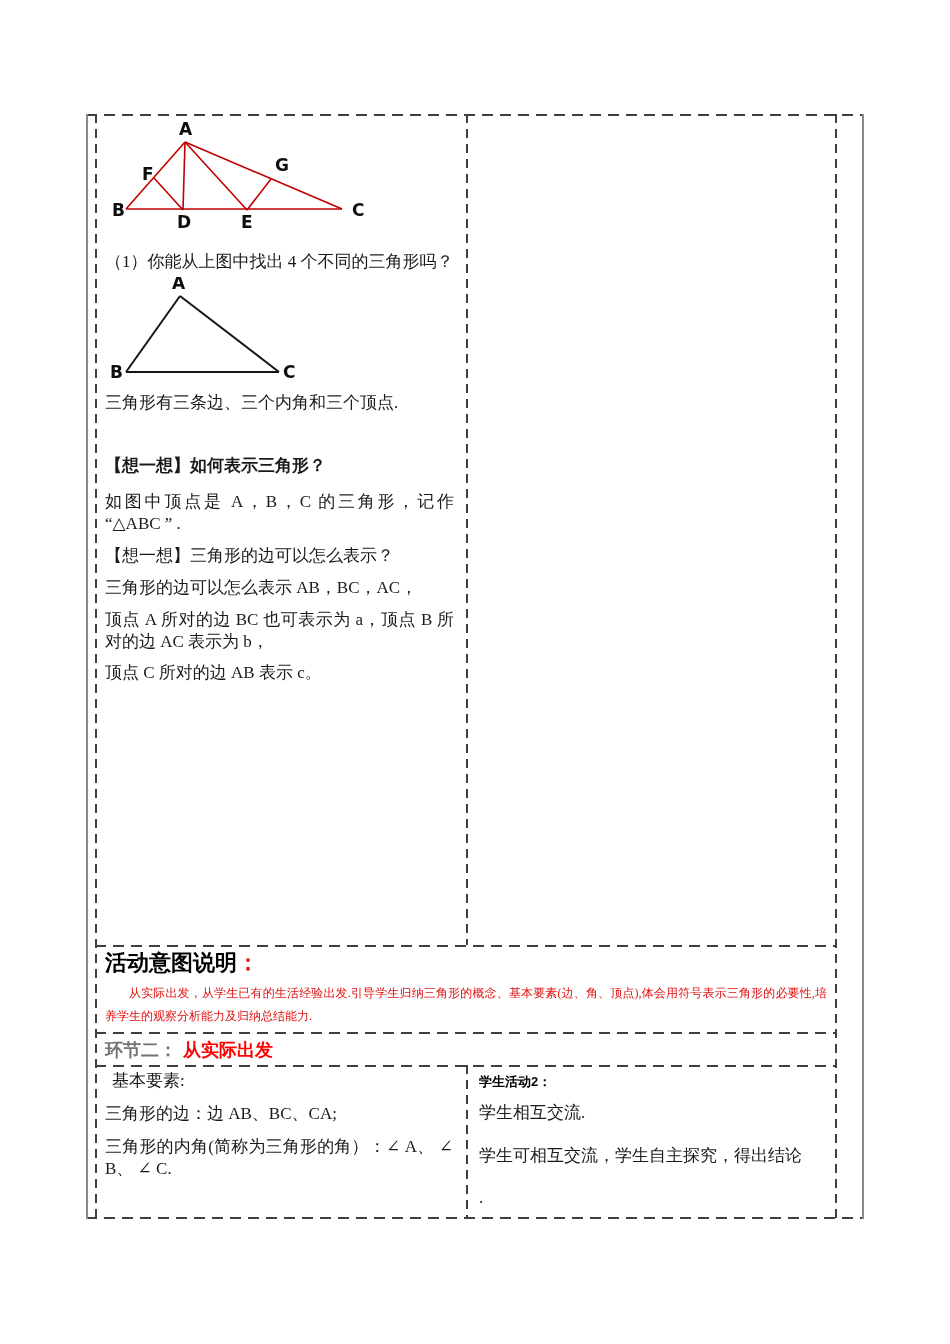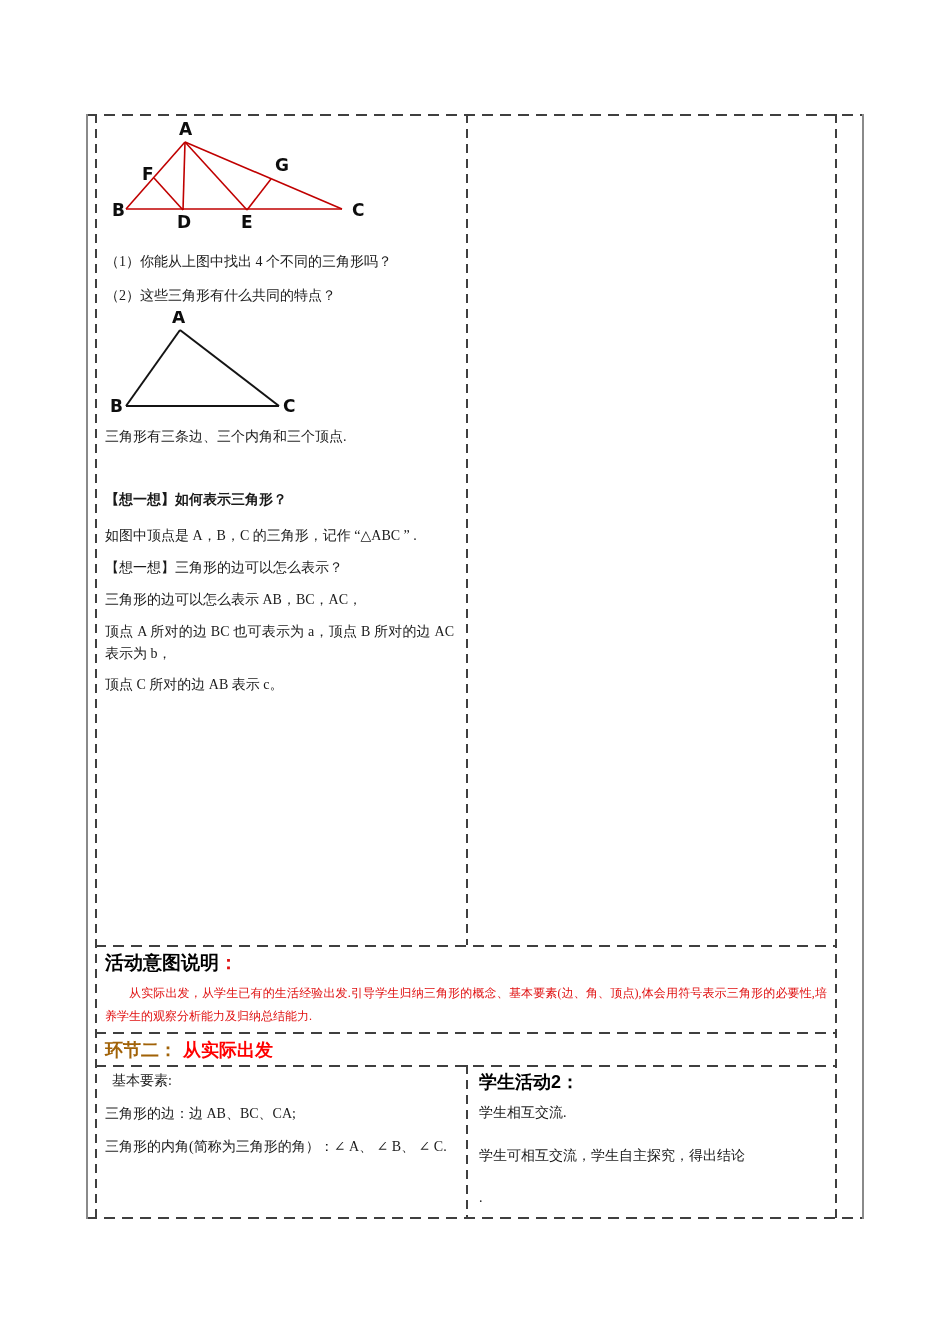--- a/index.html
+++ b/index.html
@@ -26,52 +26,52 @@
   .h-1065{left:9px;width:740px;top:951px;}
 
   .cell{position:absolute;box-sizing:border-box;}
   .cell-top-left{left:10px;top:2px;width:369px;height:828px;padding:0 11px 0 9px;}
   .cell-top-right{left:381px;top:2px;width:367px;height:828px;}
   .row-intent{left:10px;top:833px;width:739px;height:84px;padding:0 8px 0 9px;}
   .row-stage{left:10px;top:920px;width:739px;height:30px;padding:4px 8px 0 9px;}
   .cell-bot-left{left:10px;top:953px;width:369px;height:150px;padding:3px 12px 0 9px;}
   .cell-bot-right{left:381px;top:953px;width:367px;height:150px;padding:3px 10px 0 12px;}
 
-  p{margin:0;font-size:14px;line-height:22px;}
+  p{margin:0;font-size:17px;line-height:22px;}
   .jst{text-align:justify;}
   .fig{display:block;}
   .fig1{margin:2px 0 0 4px;}
   .fig2{margin:4px 0 0 4px;}
   .fig text{font-family:"DejaVu Sans","Liberation Sans",sans-serif;font-weight:bold;font-size:17px;fill:#0d0d0d;}
   .fig1 line{stroke:var(--figure_red);stroke-width:1.6;}
   .fig2 line{stroke:#141414;stroke-width:2;}
 
   .q1{margin-top:17px;}
   .q2{margin-top:12px;}
   .think1{margin-top:10px;}
   .p1{margin-top:7px;}
   .think2{margin-top:41px;font-weight:bold;}
   .p2{margin-top:14px;}
   .think3{margin-top:10px;}
   .p3{margin-top:10px;}
   .p4{margin-top:10px;}
   .p5{margin-top:9px;}
 
-  .intent-heading{font-size:19px;line-height:24px;font-weight:bold;margin-top:4px;
+  .intent-heading{font-size:22px;line-height:24px;font-weight:bold;margin-top:4px;
     font-family:"Liberation Sans","DejaVu Sans",sans-serif;color:#000;}
   .red{color:var(--text_red);}
   .intent-body{margin-top:7px;font-size:12px;line-height:23px;color:var(--text_red);text-indent:2em;}
 
   .stage-line{font-size:18px;line-height:24px;font-weight:bold;
-    font-family:"Liberation Sans","DejaVu Sans",sans-serif;color:#a16207;}
+    font-family:"Liberation Sans","DejaVu Sans",sans-serif;color:#737373;}
   .stage-title{color:var(--accent_red);margin-left:6px;}
 
   .el-heading{padding-left:7px;}
   .el-line{margin-top:11px;}
-  .act-heading{font-weight:bold;font-size:18px;line-height:24px;
+  .act-heading{font-weight:bold;font-size:13px;line-height:24px;
     font-family:"Liberation Sans","DejaVu Sans",sans-serif;color:#000;}
   .act-l1{margin-top:8px;}
   .act-l2{margin-top:21px;}
   .act-l3{margin-top:20px;}
 </style>
 </head>
 <body>
 
 <div class="doc-table">
   <div class="hdash edge-top"></div>
@@ -100,21 +100,20 @@
       <text x="70" y="17">A</text>
       <text x="33" y="62">F</text>
       <text x="166" y="53">G</text>
       <text x="3" y="98">B</text>
       <text x="68" y="110">D</text>
       <text x="132" y="110">E</text>
       <text x="243" y="98">C</text>
     </svg>
 
     <p class="q1">（1）你能从上图中找出 4 个不同的三角形吗？</p>
-    <p class="q2">（2）这些三角形有什么共同的特点？</p>
 
     <svg class="fig fig2" width="205" height="108" viewBox="0 0 205 108">
       <line x1="17" y1="95" x2="71" y2="19"></line>
       <line x1="71" y1="19" x2="170" y2="95"></line>
       <line x1="17" y1="95" x2="170" y2="95"></line>
       <text x="63" y="12">A</text>
       <text x="1" y="101">B</text>
       <text x="174" y="101">C</text>
     </svg>
 

